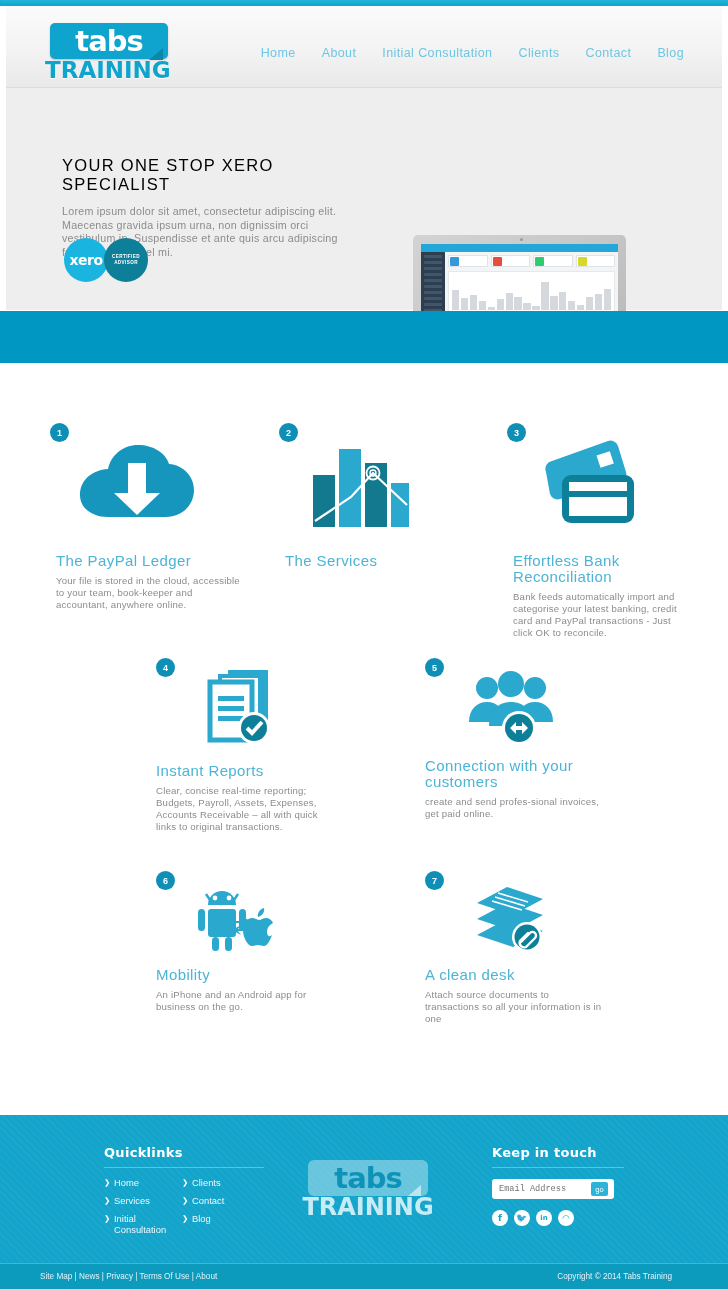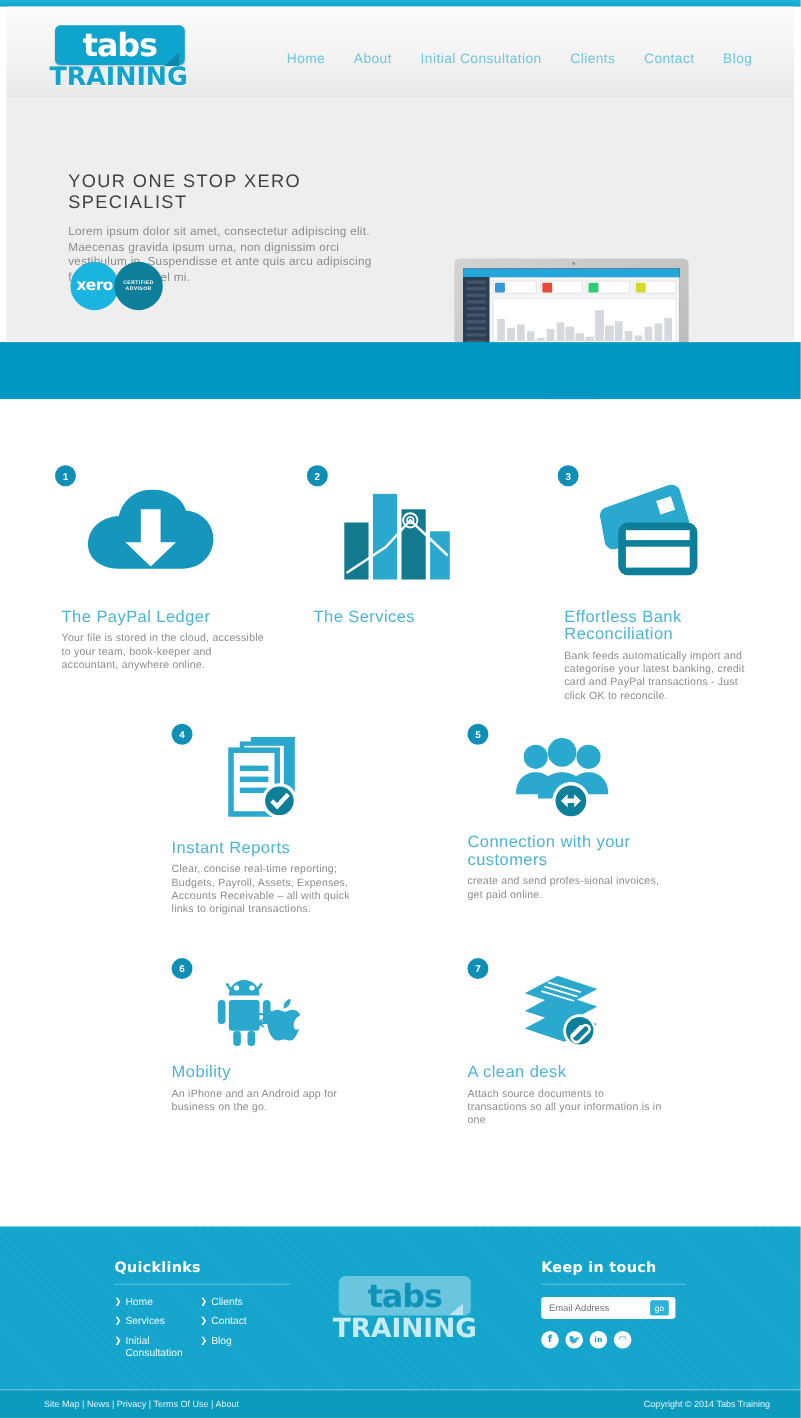--- a/index.html
+++ b/index.html
@@ -55,21 +55,21 @@
     font-family:"Liberation Sans", sans-serif;
   }
 
   
   .hero {
     position:absolute; left:6px; top:88px; width:716px; height:222px;
     background:#eeeeee;
   }
   .hero-text { position:absolute; left:56px; top:68px; width:300px; }
   .hero-title {
-    font-size:16.5px; color:#404040; letter-spacing:1.3px;
+    font-size:16.5px; color:#000000; letter-spacing:1.3px;
     font-weight:400; margin-bottom:11px;
     font-family:"Liberation Sans", sans-serif;
   }
   .hero-body {
     font-size:10.7px; line-height:13.5px; color:#8c8c8c; letter-spacing:.25px;
   }
   .badges { position:absolute; left:58px; top:150px; display:flex; }
   .badge { width:44px; height:44px; border-radius:50%; position:relative; }
   .badge-xero { background:#1ab4e0; }
   .badge-xero .xtxt {
@@ -180,40 +180,40 @@
     background:rgba(255,255,255,.55); clip-path:polygon(100% 0,100% 100%,0 100%); }
   .flogo-training {
     position:absolute; left:0; top:33px; width:150px; text-align:center;
     color:#c7ecf5; font-size:24px; font-weight:bold; font-family:"DejaVu Sans", sans-serif;
   }
 
   .subscribe { margin-top:11px; position:relative; width:122px; height:20px;
     background:#fff; border-radius:3px; display:flex; align-items:center; }
   .subscribe input {
     border:0; outline:0; background:transparent; width:92px; margin-left:7px;
-    font-size:8.6px; color:#8a8a8a; font-family:Liberation Sans, sans-serif;
+    font-size:8.6px; color:#8a8a8a; font-family:Liberation Mono, monospace;
   }
   .go-btn {
     width:17px; height:14px; background:#2db2d8; color:#fff; border:0; border-radius:2px;
     font-size:7.5px; margin-right:3px; cursor:pointer; font-family:"Liberation Sans", sans-serif;
   }
   .socials { display:flex; gap:6px; margin-top:11px; }
   .soc {
     width:16px; height:16px; border-radius:50%; background:#fff; color:#13a4cb;
     display:flex; align-items:center; justify-content:center; font-size:9px; font-weight:bold;
     font-family:"DejaVu Sans", sans-serif; text-decoration:none;
   }
 
   .copybar {
     position:absolute; left:0; top:1263px; width:728px; height:26px;
     background:#0d9bbd; border-top:1px solid rgba(255,255,255,.25);
   }
   .copy-left { position:absolute; left:40px; top:8px; font-size:8.2px; color:#dff3f9; }
   .copy-left a { color:#dff3f9; text-decoration:none;margin-top:30px; }
-  .copy-right { position:absolute; right:28px; top:8px; font-size:8.2px; color:#dff3f9; }
+  .copy-right { position:absolute; right:56px; top:8px; font-size:8.2px; color:#dff3f9; }
 </style>
 </head>
 <body>
 
 <div class="page">
 
   <div class="topbar"></div>
 
   <div class="header">
     <div class="header-inner">

